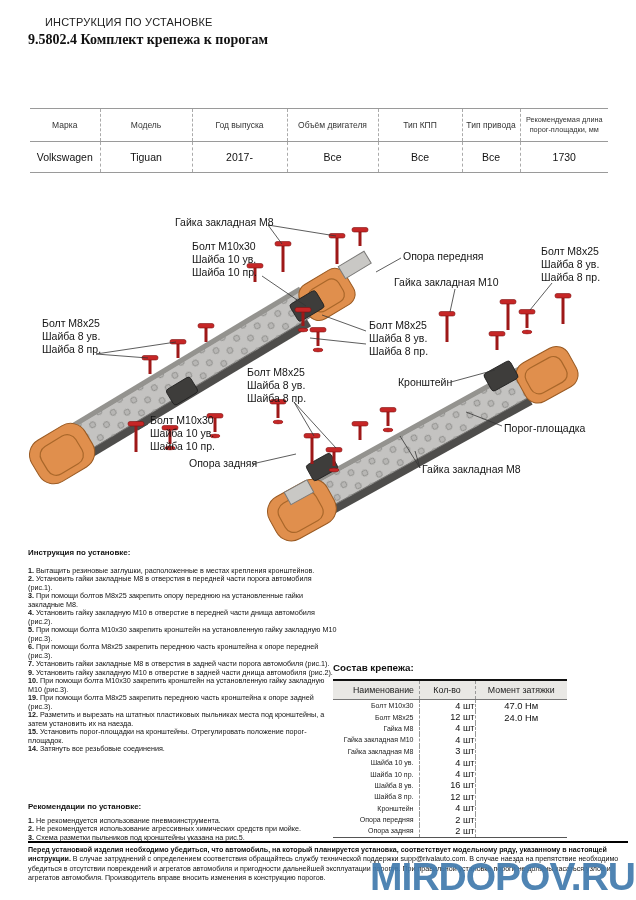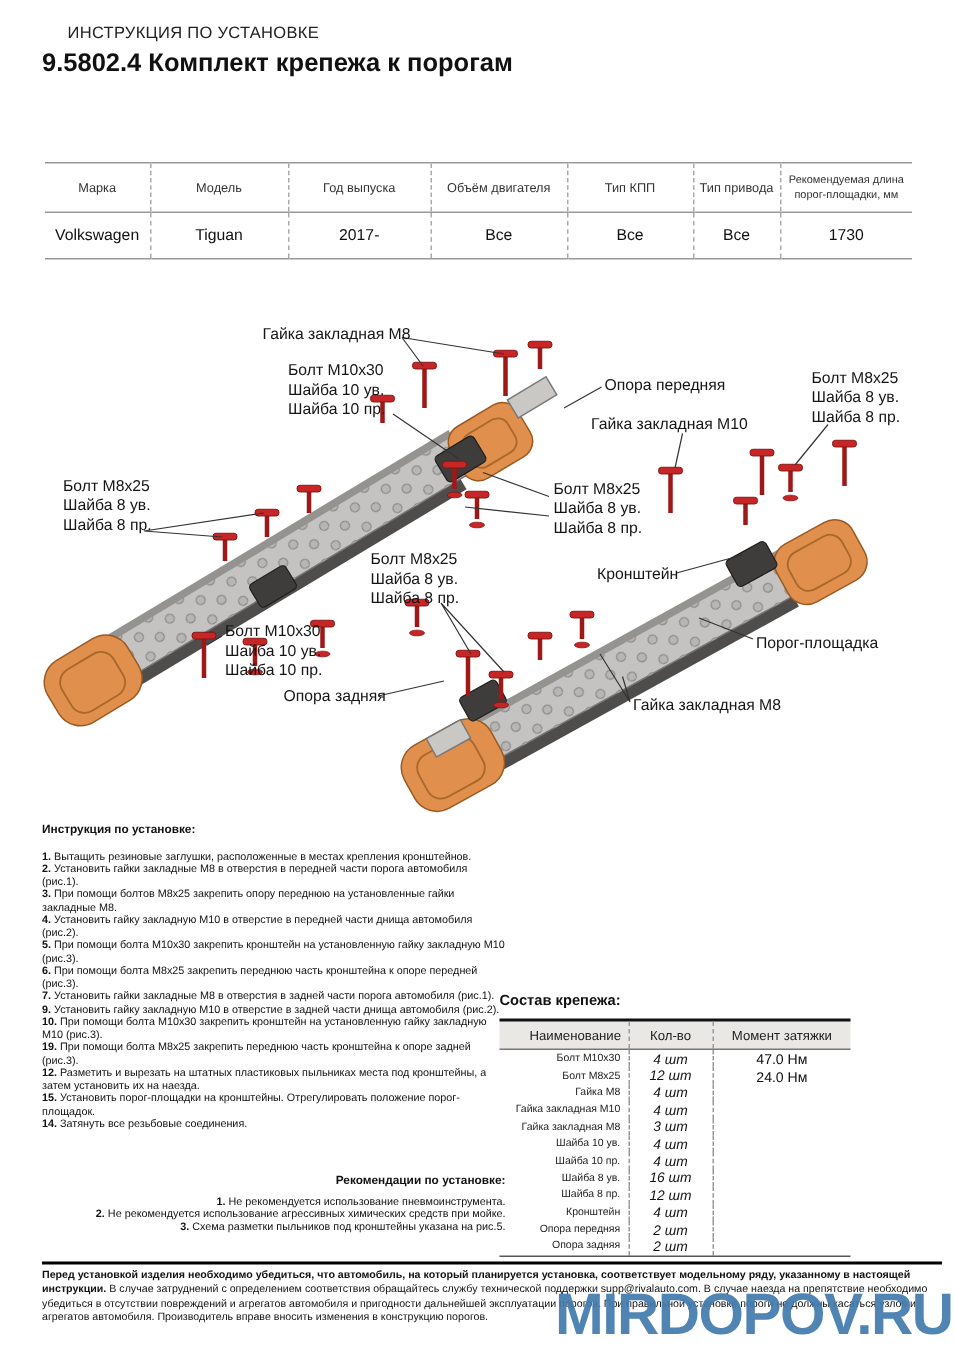--- a/index.html
+++ b/index.html
@@ -1,49 +1,49 @@
 <!DOCTYPE html>
 <html><head>
 <meta charset="utf-8">
 <style>
   html,body{margin:0;padding:0;background:#e8e8e8;}
   .page{position:relative;width:636px;height:900px;background:#ffffff;overflow:hidden;
         font-family:"Liberation Sans",sans-serif;color:#111;}
   
   .hdr{position:absolute;left:28px;top:16px;}
   .hdr-l1{font-size:11px;color:#222;letter-spacing:.2px;margin-left:17px;}
-  .hdr-l2{font-size:17px;font-weight:bold;margin-top:4px;}
+  .hdr-l2{font-size:14px;font-weight:bold;margin-top:4px;font-family:Liberation Serif, serif;}
   
   .vtable{position:absolute;left:30px;top:108px;width:578px;border-collapse:collapse;table-layout:fixed;}
   .vtable th,.vtable td{border-bottom:1px solid #9a9a9a;text-align:center;vertical-align:middle;padding:0 2px;}
   .vtable tr:first-child th{border-top:1px solid #9a9a9a;}
   .vtable th{font-weight:normal;font-size:8.5px;color:#333;height:32px;line-height:10px;}
   .vtable th.small{font-size:7.3px;}
   .vtable td{font-size:10.5px;color:#111;height:30px;}
   .vtable th+th,.vtable td+td{border-left:1px dashed #aaa;}
   
   .diagram{position:absolute;left:0;top:190px;}
   .dlabel{font-size:10.5px;fill:#151515;font-family:"Liberation Sans",sans-serif;}
   
   .instr{position:absolute;left:28px;top:549px;width:309px;font-size:7.2px;line-height:8.5px;color:#111;}
   .sec-title{font-size:7.9px;font-weight:bold;margin:0 0 9px 0;}
   .step b{margin-right:2px;}
-  .rec{position:absolute;left:28px;top:783px;width:309px;font-size:7.2px;line-height:8.5px;color:#111;text-align:right;}
+  .rec{position:absolute;left:28px;top:803px;width:309px;font-size:7.2px;line-height:8.5px;color:#111;}
   .rec .sec-title{margin-bottom:5px;}
   
   .hw{position:absolute;left:333px;top:662px;width:236px;}
   .hw-title{font-size:9.8px;font-weight:bold;margin:0 0 6px 0;}
   .hwtable{width:234px;border-collapse:collapse;table-layout:fixed;}
   .hwtable thead th{border-top:2px solid #111;border-bottom:1px solid #777;background:#e9e8e5;
        font-weight:normal;font-size:8.8px;color:#222;height:16px;}
   .hwtable thead th:first-child{text-align:left;padding-left:20px;}
   .hwtable th+th,.hwtable td+td{border-left:1px dashed #999;}
   .hwtable td{height:11.4px;padding:0;}
   .hwtable td.nm{font-size:7px;text-align:right;padding-right:5px;color:#222;}
-  .hwtable td.qt{font-size:9.2px;text-align:center;font-style:italic;}
+  .hwtable td.qt{font-size:9.2px;text-align:right;}
   .hwtable td.tq{font-size:9.4px;text-align:center;}
   .hwtable tbody tr:last-child td{border-bottom:1px solid #555;}
   
   .footer{position:absolute;left:28px;top:841px;width:600px;border-top:2px solid #000;
           padding-top:3px;font-size:7.1px;line-height:9.3px;color:#111;}
   .watermark{position:absolute;top:855px;right:1px;font-size:39px;font-weight:800;
              letter-spacing:-1px;color:rgba(66,123,173,.93);}
 </style>
 </head>
 <body>

